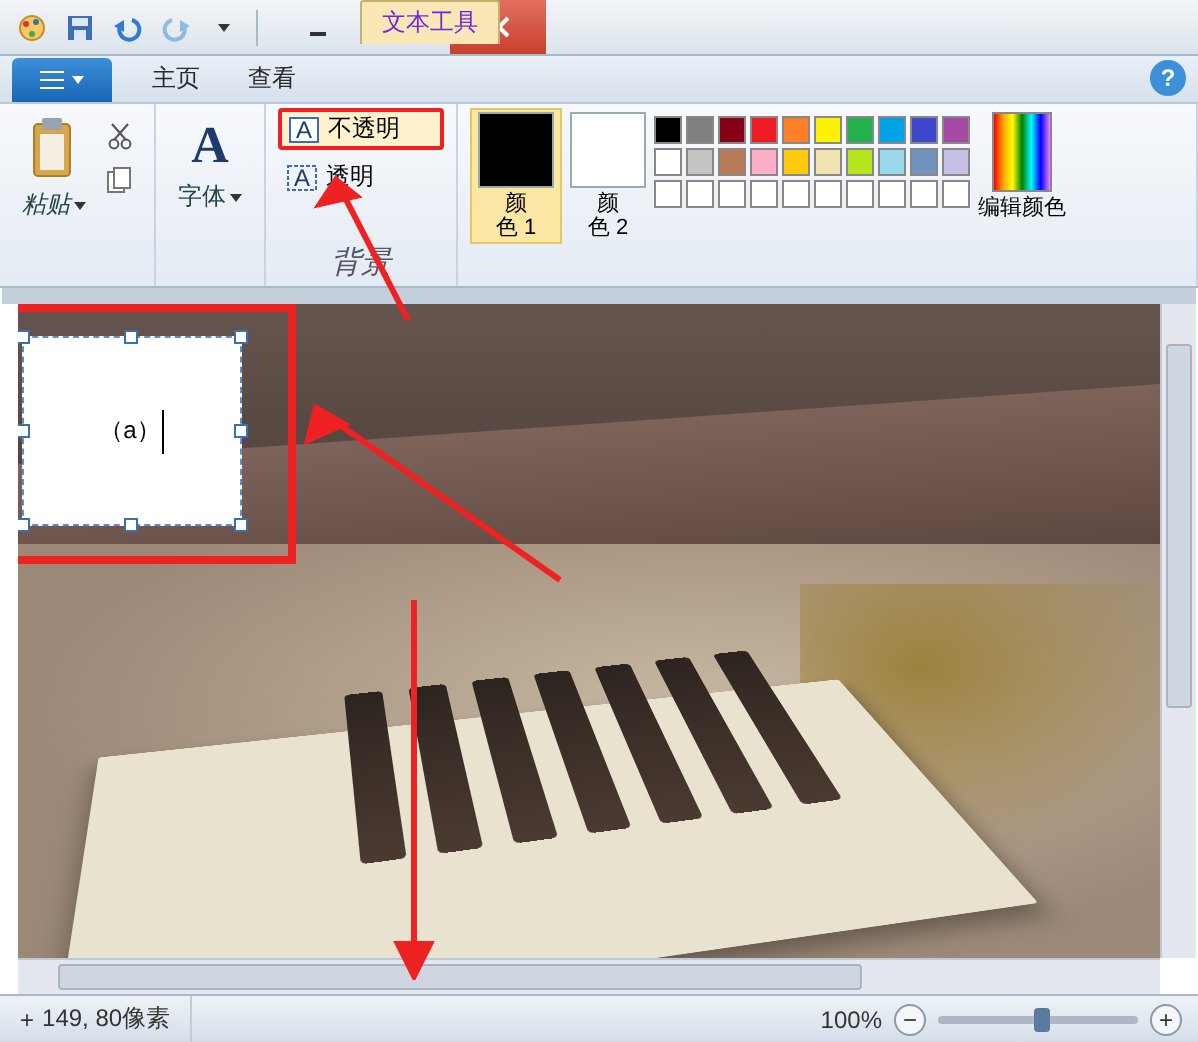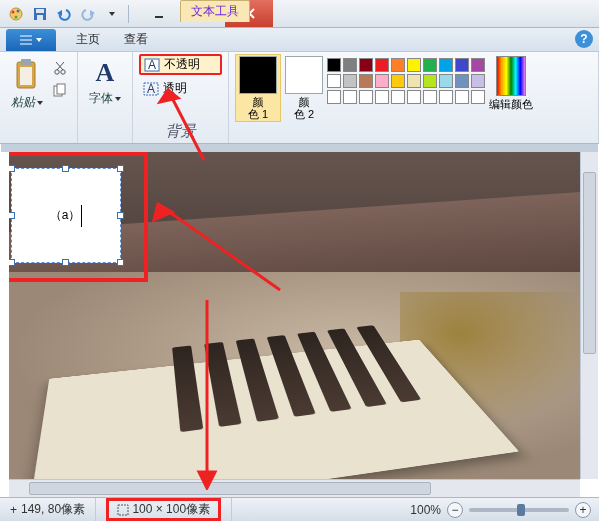--- a/index.html
+++ b/index.html
@@ -333,28 +333,20 @@
 <svg class="arrow" style="left:192px;top:300px" width="30" height="190">
   <line x1="15" y1="0" x2="15" y2="178"></line>
     <polygon points="15,188 7,172 23,172"></polygon>
 </svg>
 
 <div class="status">
   <div class="cell">
     <span>+</span>
     <span>149, 80像素</span>
   </div>
-  <div class="cell">
-    <span class="highlight">
-      <svg width="12" height="12" style="vertical-align:middle">
-          <rect x="1" y="1" width="10" height="10" fill="none" stroke="#555" stroke-dasharray="2,1"></rect>
-        </svg>
-      <span>100 × 100像素</span>
-    </span>
-  </div>
   <div class="spacer"></div>
   <div class="zoom">
     <span>100%</span>
     <span class="zbtn">−</span>
     <div class="ztrack">
         <div class="zthumb"></div>
       </div>
     <span class="zbtn">+</span>
   </div>
 </div>

